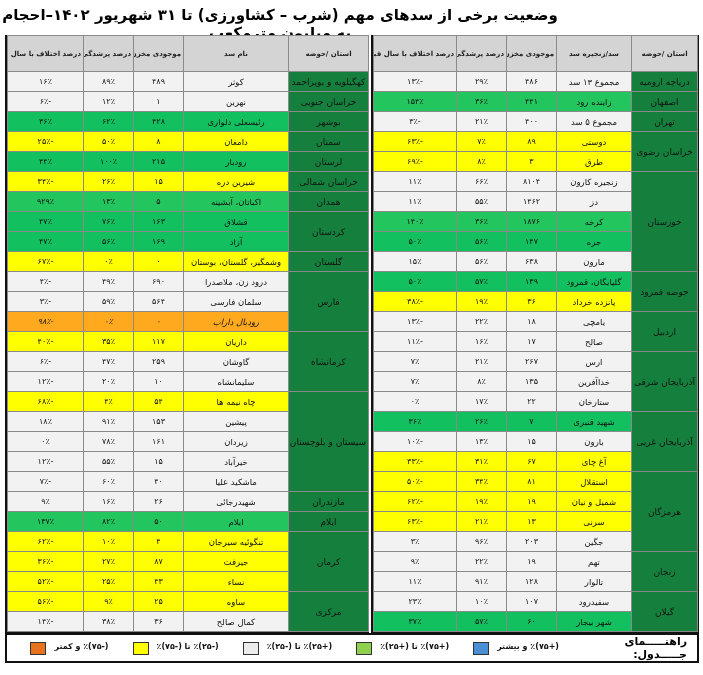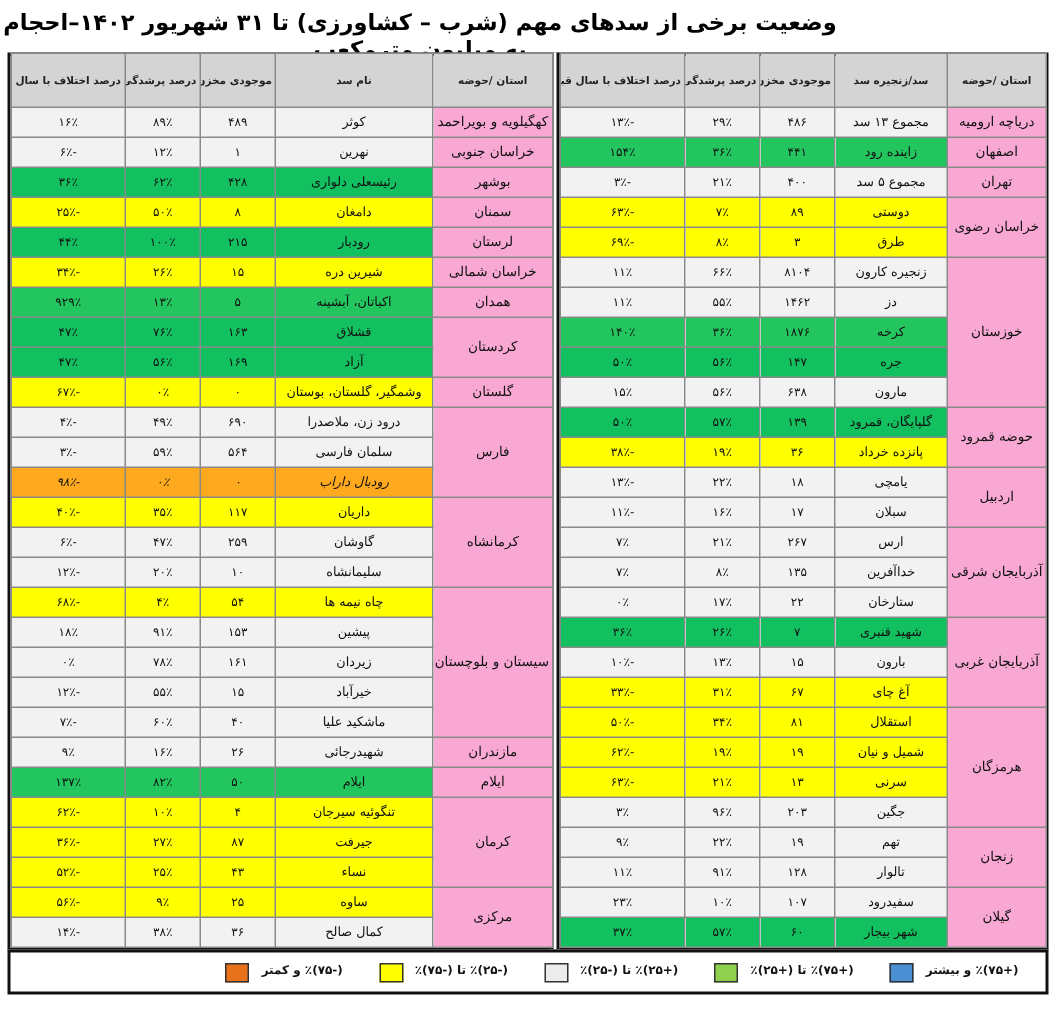--- a/index.html
+++ b/index.html
@@ -19,21 +19,21 @@
     direction: rtl; font-size: 8.5px;
   }
   .tbl th, .tbl td {
     border: 1px solid #8a8a8a; text-align: center; vertical-align: middle;
     overflow: hidden; white-space: nowrap; padding: 0 2px;
   }
   .tbl th {
     height: 36px; background: #d4d4d4; font-weight: bold; font-size: 7px; color: #222;
   }
   .tbl td { height: 20px; background: #f2f2f2; font-size: 8.5px; }
-  .tbl td.prov { background: #f9a8d4; font-size: 9px; text-align: center; }
+  .tbl td.prov { background: #15803d; font-size: 9px; text-align: center; }
   .tbl td.num { font-family: "DejaVu Sans", sans-serif; font-size: 8px; }
   .c-blue td.row-c { background: #22c55e; }
   .c-green td.row-c { background: #12c060; }
   .c-yellow td.row-c { background: #ffff00; }
   .c-orange td.row-c { background: #ffa91f; font-style: italic; }
   .c-white td.row-c { background: #f2f2f2; }
   #left-table { left: 7px; width: 361px; }
   #right-table { left: 373px; width: 324px; }
   .divider {
     position: absolute; left: 367px; top: 35px; width: 6px; height: 598px;
@@ -154,21 +154,21 @@
         <td class="row-c num">-۳۸٪</td>
       </tr>
       <tr class="c-white">
         <td class="prov" rowspan="2">اردبیل</td>
         <td class="row-c ">یامچی</td>
         <td class="row-c num">۱۸</td>
         <td class="row-c num">۲۲٪</td>
         <td class="row-c num">-۱۳٪</td>
       </tr>
       <tr class="c-white">
-        <td class="row-c ">سبلان</td>
+        <td class="row-c ">صالح</td>
         <td class="row-c num">۱۷</td>
         <td class="row-c num">۱۶٪</td>
         <td class="row-c num">-۱۱٪</td>
       </tr>
       <tr class="c-white">
         <td class="prov" rowspan="3">آذربایجان شرقی</td>
         <td class="row-c ">ارس</td>
         <td class="row-c num">۲۶۷</td>
         <td class="row-c num">۲۱٪</td>
         <td class="row-c num">۷٪</td>
@@ -459,20 +459,21 @@
       <tr class="c-white">
         <td class="row-c ">کمال صالح</td>
         <td class="row-c num">۳۶</td>
         <td class="row-c num">۳۸٪</td>
         <td class="row-c num">-۱۴٪</td>
       </tr>
     </tbody>
 </table>
 
 <div class="legend">
+  <div class="legend-title">راهنـــــمای جـــــدول:</div>
   <div class="legend-item">
     <span class="legend-label">(+۷۵)٪ و بیشتر</span>
     <span class="swatch" style="background: rgb(74, 143, 212);"></span>
   </div>
   <div class="legend-item">
     <span class="legend-label">(+۷۵)٪ تا (+۲۵)٪</span>
     <span class="swatch" style="background: rgb(143, 209, 79);"></span>
   </div>
   <div class="legend-item">
     <span class="legend-label">(+۲۵)٪ تا (-۲۵)٪</span>

